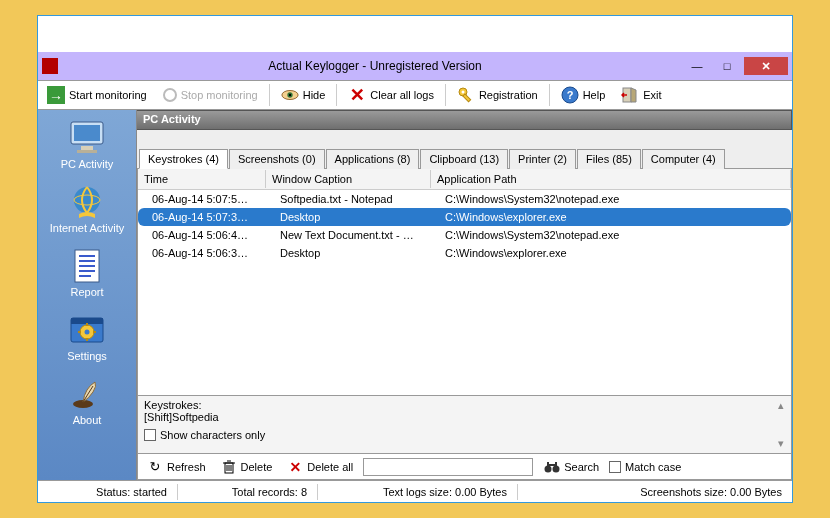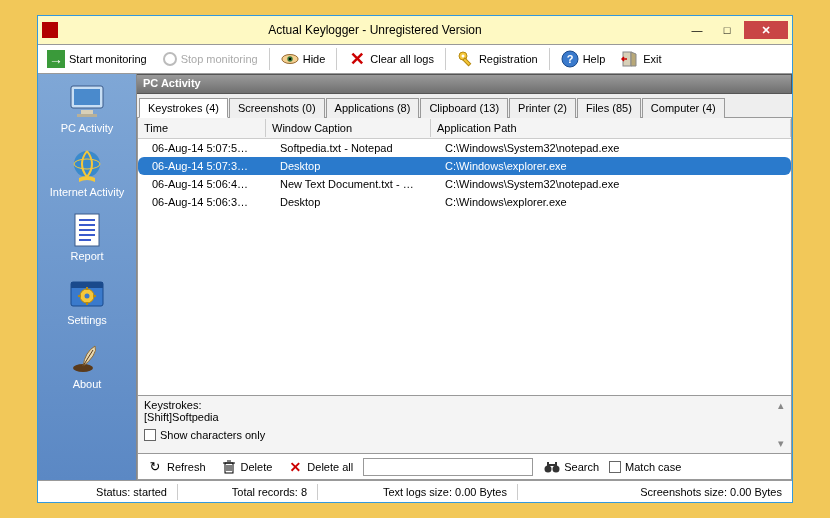--- a/index.html
+++ b/index.html
@@ -1,35 +1,35 @@
 <!DOCTYPE html>
 <html><head>
 <meta charset="utf-8">
 <style>
 * { margin: 0; padding: 0; box-sizing: border-box; font-family: Tahoma, Arial, sans-serif; font-size: 11px; }
 body { background: #f2c859; display: flex; justify-content: center; align-items: center; width: 830px; height: 518px; }
 .window { width: 756px; height: 488px; background: #fff; border: 1px solid #3399dd; display: flex; flex-direction: column; }
-.titlebar { height: 28px; background: #fef9c3; display: flex; align-items: center; padding: 0 4px; }
+.titlebar { height: 28px; background: #c4b5fd; display: flex; align-items: center; padding: 0 4px; margin-top: 36px; }
 .titlebar .app-icon { width: 16px; height: 16px; background: #b30000; margin-right: 8px; display:inline-block; }
 .titlebar .title { flex: 1; text-align: center; color: #000; font-size: 12px; }
 .titlebar .winbtn { display:flex; gap:4px; }
 .titlebar .wb { width: 26px; height: 18px; display:flex; align-items:center; justify-content:center; cursor:pointer; }
 .titlebar .close { background: #c94545; width:44px; color:#fff; font-weight:bold; }
 .toolbar { height: 30px; border-top:1px solid #999; border-bottom:1px solid #999; display:flex; align-items:center; padding: 0 2px; gap:2px; background:#fff; }
 .tb-btn { display:flex; align-items:center; gap:4px; padding:2px 6px; border:1px solid transparent; cursor:pointer; height:24px; }
 .tb-btn.disabled { color:#aaa; cursor:default;justify-content:space-between; }
 .tb-sep { width:1px; height:22px; background:#ccc; margin:0 2px; }
 .ic { width:18px; height:18px; display:inline-flex; align-items:center; justify-content:center; font-size:14px; }
 .body-row { flex:1; display:flex; min-height:0; }
 .sidebar { width:98px; background: linear-gradient(#7fa7d6, #5b88c4); display:flex; flex-direction:column; align-items:center; padding-top:4px; }
 .sb-item { width:90px; display:flex; flex-direction:column; align-items:center; padding:6px 0 8px; cursor:pointer; color:#fff; text-align:center; }
 .sb-item .sic { width:40px; height:36px; display:flex; align-items:center; justify-content:center; margin-bottom:2px; }
 .main { flex:1; display:flex; flex-direction:column; min-width:0; border-left:1px solid #888; }
 .section-hdr { height:20px; background: linear-gradient(#9a9a9a,#6f6f6f); color:#fff; font-weight:bold; padding:2px 6px; border:1px solid #555; border-left:none; }
-.tabs { display:flex; background:#eee; border-bottom:1px solid #999; padding-top:3px; padding-left:2px; }
+.tabs { display:flex; background:#eee; border-bottom:1px solid #999; padding-top:18px; padding-left:2px; }
 .tab { padding:3px 8px; border:1px solid #999; border-bottom:none; background:#efefef; margin-right:1px; cursor:pointer; position:relative; top:1px; }
 .tab.active { background:#fff; font-weight:normal; border-bottom:1px solid #fff; }
 .list-area { flex:1; background:#fff; border:1px solid #999; border-top:none; margin:0; display:flex; flex-direction:column; min-height:0; }
 .list-hdr, .list-row { display:flex; padding:1px 0; }
 .list-hdr { background:#f4f4f4; border-bottom:1px solid #ccc; }
 .list-hdr .cell { border-right:1px solid #ccc; padding:3px 6px; }
 .list-row .cell { padding:2px 14px; white-space:nowrap; overflow:hidden; text-overflow:ellipsis; }
 .c1 { width:128px; } .c2 { width:165px; } .c3 { flex:1; }
 .list-row.selected { background:#2a7acc; color:#fff;border-radius:6px; }
 .detail { height:58px; border-top:1px solid #999; background:#f4f4f4; padding:3px 6px; position:relative; }

